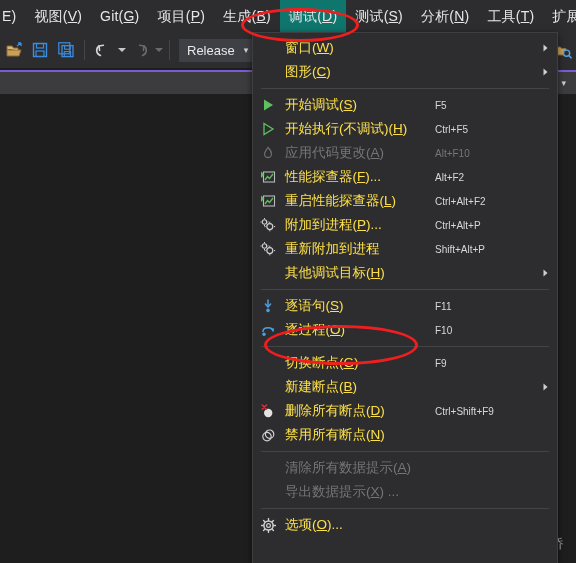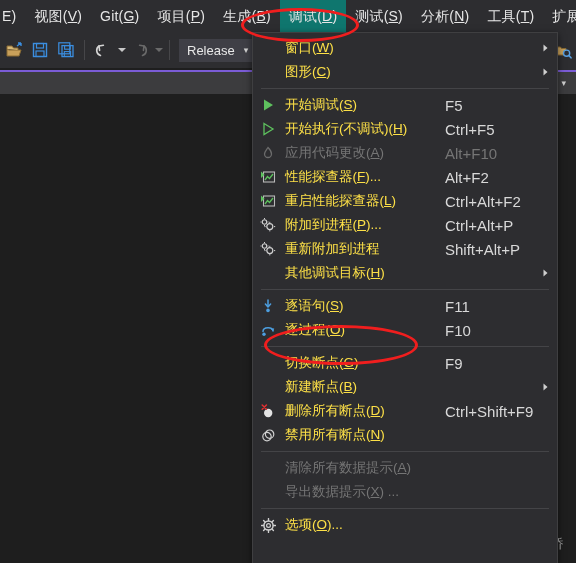--- a/index.html
+++ b/index.html
@@ -184,24 +184,24 @@
   .mi-label {
     color: #fde047;
     font-size: 13.5px;
     white-space: nowrap;
     flex: 0 1 auto;
     padding-left: 2px;
   }
   .mi.disabled .mi-label { color: #757575; }
   .mi-shortcut {
     color: #d8d8d8;
-    font-size: 15px;
+    font-size: 10px;
     white-space: nowrap;
     position: absolute;
-    left: 192px;
+    left: 182px;
   }
   .mi.disabled .mi-shortcut { color: #757575; }
   .mi-sub {
     position: absolute;
     right: 9px;
     color: #cfcfcf;
     font-size: 9px;
     line-height: 1;
   }
   .mi-sep {

